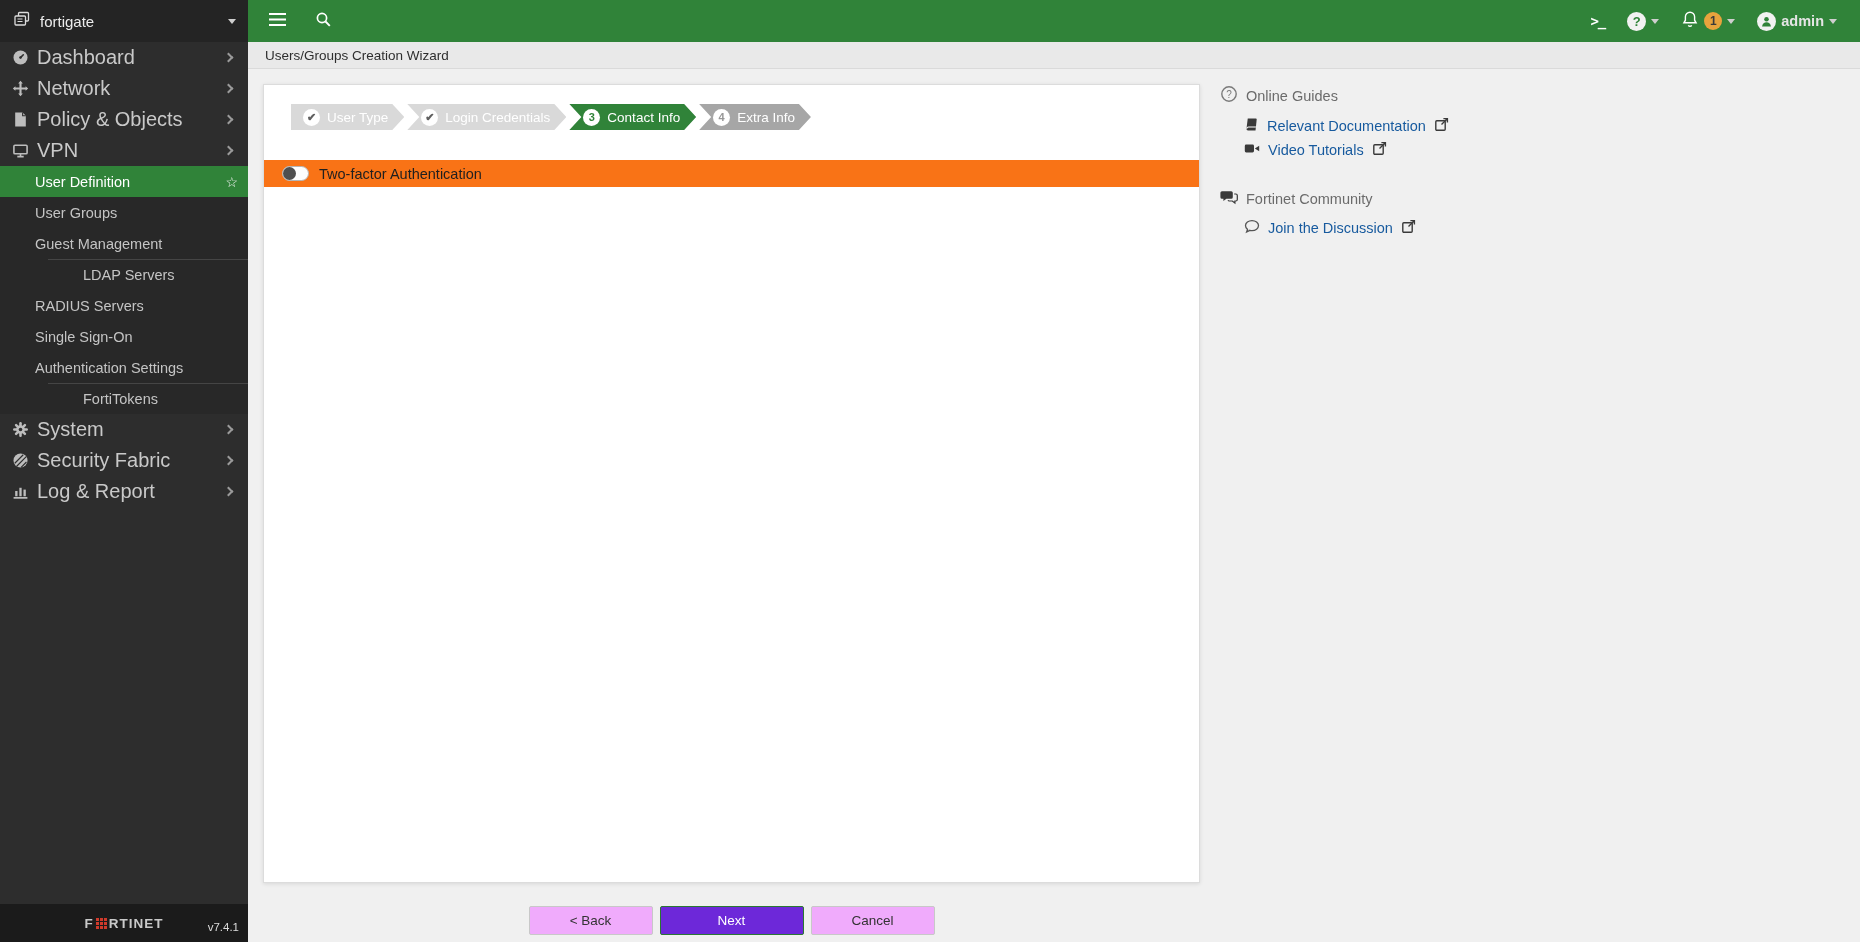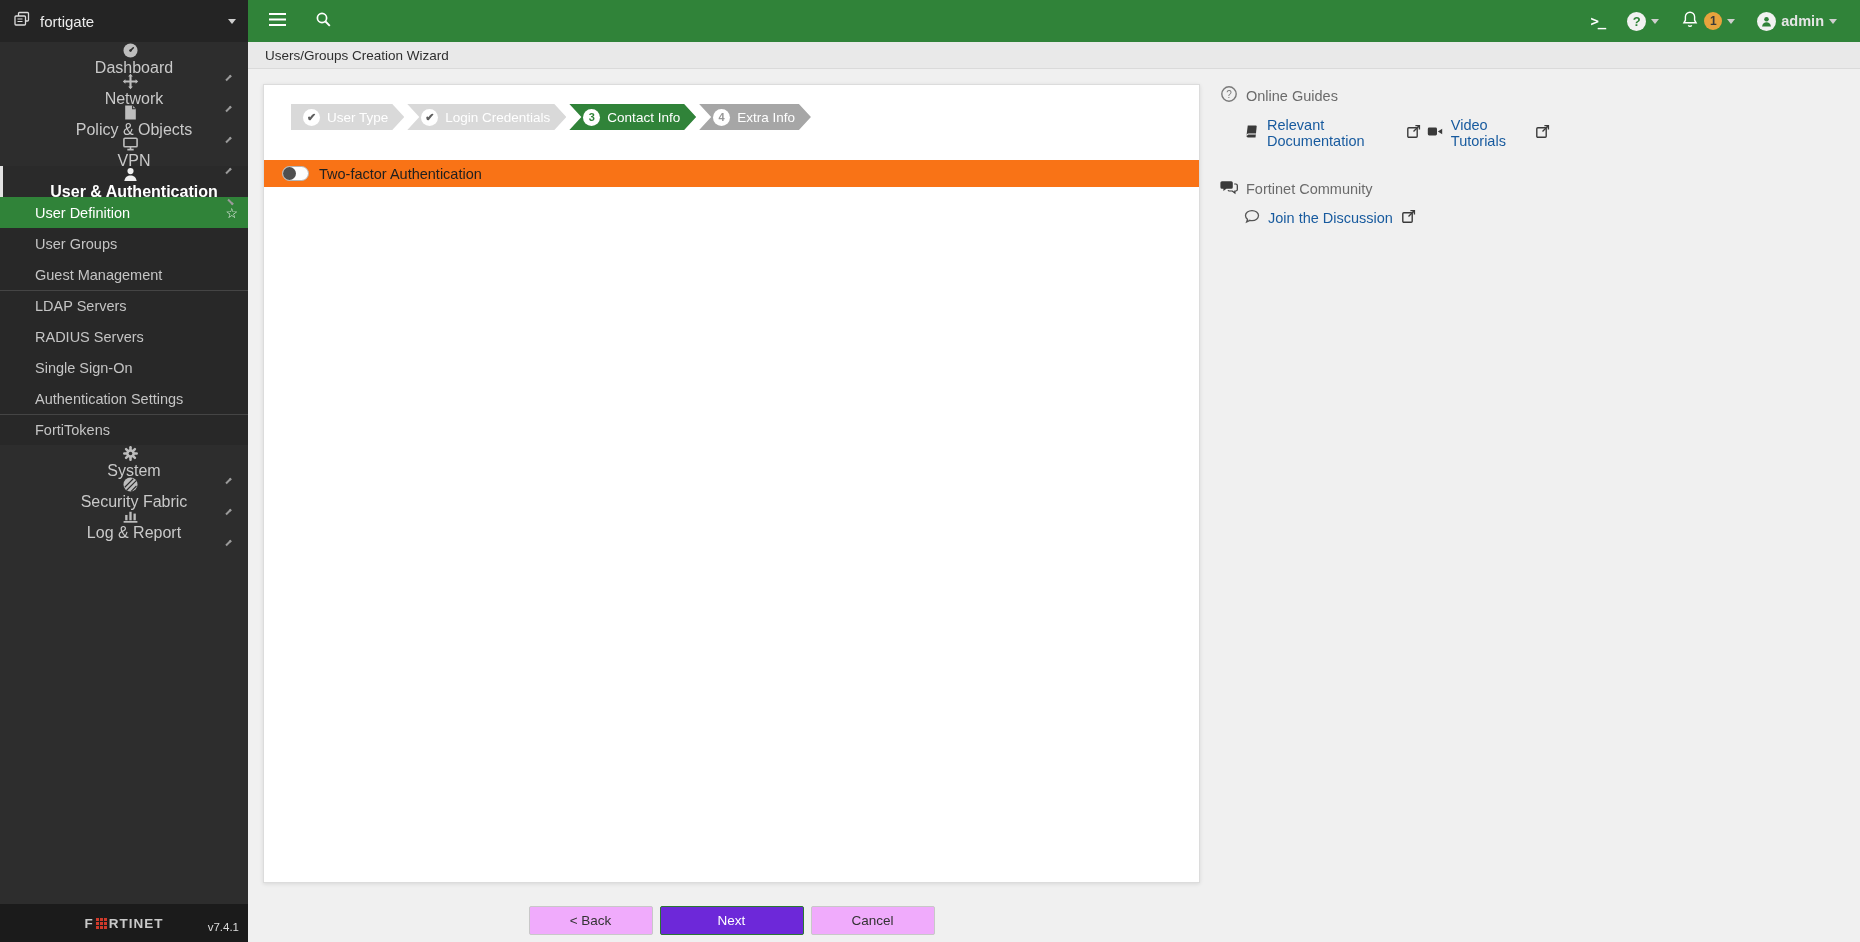--- a/index.html
+++ b/index.html
@@ -16,31 +16,31 @@
   .tb-btn { height:42px; display:flex; align-items:center; justify-content:center; padding:0 14px; cursor:pointer; }
   .tb-right { margin-left:auto; display:flex; align-items:center; gap:4px; }
   .tb-group { display:flex; align-items:center; gap:5px; padding:0 9px; height:42px; }
   .term-glyph { color:#fff; font-family:"DejaVu Sans Mono", monospace; font-size:14px; font-weight:bold; letter-spacing:-1px; }
   .circle-white { width:19px; height:19px; border-radius:50%; background:#f2f2f2; display:flex; align-items:center; justify-content:center; color:#308339; font-weight:bold; font-size:13px; }
   .badge { min-width:18px; height:18px; border-radius:9px; background:#e8a33d; color:#3a3a3a; font-size:12px; font-weight:bold; display:flex; align-items:center; justify-content:center; padding:0 4px; }
   .tb-user-label { color:#e5e5e5; font-size:14.5px; font-weight:bold; }
 
   
   .sidebar { position:absolute; top:42px; left:0; width:248px; height:900px; background:#2d2d2d; }
-  .nav-item { height:31px; display:flex; align-items:center; padding-left:12px; color:#c9c9c9; font-size:16px; cursor:pointer;flex-direction:column; }
+  .nav-item { height:31px; display:flex; align-items:center; padding-left:12px; color:#c9c9c9; font-size:20px; cursor:pointer; }
   .nav-item .ico { width:17px; height:17px; display:flex; align-items:center; justify-content:center; }
   .nav-item .lbl { margin-left:8px; }
   .chev { width:7px; height:7px; border-right:2px solid #9a9a9a; border-bottom:2px solid #9a9a9a; display:inline-block; margin-left:auto; margin-right:16px; transform:rotate(-45deg); }
   .chev.down { transform:rotate(45deg); margin-right:14px; }
   .nav-item.expanded { color:#ffffff; font-weight:bold; background:#2a2a2a; border-left:3px solid #e3e3e3; padding-left:9px; }
   .submenu { background:#282828; }
   .sub-item { height:31px; display:flex; align-items:center; padding-left:35px; color:#c4c4c4; font-size:14.5px; cursor:pointer; }
   .sub-item.selected { background:#308339; color:#fff; }
   .sub-item .star { margin-left:auto; margin-right:10px; color:#f2f2f2; font-size:14px; }
-  .sub-item.divider-top { border-top:1px solid #454545; }
+  .sub-item.divider-top { border-top:1px solid #454545;margin-left:48px; }
   .sidebar-footer { position:absolute; bottom:0; left:0; width:248px; height:38px; background:#1b1b1b; display:flex; align-items:center; justify-content:center; }
   .brand { display:flex; align-items:center; color:#c9c9c9; font-size:13.5px; font-weight:bold; letter-spacing:1px; }
   .logo-grid { display:inline-grid; grid-template-columns:repeat(3,3px); grid-auto-rows:3px; gap:1px; margin:0 2px; }
   .logo-grid i { background:#cf3a2b; display:block; }
   .version { position:absolute; right:9px; bottom:9px; color:#dcdcdc; font-size:11.5px;margin-top:48px; }
 
   
   .breadcrumb { position:absolute; top:42px; left:248px; width:1612px; height:27px; background:#e9e9e9; border-bottom:1px solid #dadada; display:flex; align-items:center; padding-left:17px; font-size:13.5px; color:#2e2e2e; }
 
   
@@ -57,21 +57,21 @@
   .step.future .marker { color:#979797; }
 
   .toggle-row { margin-top:30px; height:27px; background:#f97316; display:flex; align-items:center; padding-left:18px; gap:10px; }
   .toggle { width:27px; height:15px; border-radius:8px; background:#fdfdfd; border:1px solid #b5b5b5; position:relative; cursor:pointer; flex:0 0 auto; }
   .toggle .knob { position:absolute; left:0; top:0; width:13px; height:13px; border-radius:50%; background:#4f4f4f; }
   .toggle-label { font-size:14.5px; color:#1f1f1f; }
 
   
   .help-panel { position:absolute; left:1220px; top:85px; width:330px; }
   .hp-header { display:flex; align-items:center; gap:8px; color:#6b6b6b; font-size:14.5px; }
-  .hp-links { margin:11px 0 0 24px; display:flex; flex-direction:row; gap:6px; }
+  .hp-links { margin:11px 0 0 24px; display:flex; flex-direction:column; gap:6px; }
   .hp-link { display:flex; align-items:center; gap:8px; font-size:14.5px; color:#175a9e; cursor:pointer; }
   .hp-link .txt { text-decoration:none; }
   .hp-section-gap { margin-top:30px; }
 
   
   .footer-btns { position:absolute; left:263px; top:906px; width:937px; display:flex; justify-content:center; gap:7px; }
   .btn { height:29px; font-size:13.5px; display:flex; align-items:center; justify-content:center; border-radius:2px; cursor:pointer; font-family:"Liberation Sans", sans-serif; }
   .btn.secondary { width:124px; background:#f0abfc; border:1px solid #c8c8c8; color:#333; }
   .btn.primary { width:144px; background:#6d28d9; border:1px solid #2b7733; color:#fff; }
 </style>
@@ -172,30 +172,20 @@
   <div class="nav-item">
     <span class="ico">
       <svg width="17" height="17" viewBox="0 0 16 16">
           <rect x="1.8" y="3" width="12.4" height="8" rx="1" fill="none" stroke="#bdbdbd" stroke-width="1.5"></rect>
           <path d="M8 11v2.2M5 13.8h6" stroke="#bdbdbd" stroke-width="1.5"></path>
         </svg>
     </span>
     <span class="lbl">VPN</span>
     <span class="chev"></span>
   </div>
-  <div class="nav-item expanded">
-    <span class="ico">
-      <svg width="17" height="17" viewBox="0 0 16 16">
-          <circle cx="8" cy="4.8" r="2.9" fill="#f0f0f0"></circle>
-          <path d="M2.2 14.2c.6-3.6 2.9-5.2 5.8-5.2s5.2 1.6 5.8 5.2z" fill="#f0f0f0"></path>
-        </svg>
-    </span>
-    <span class="lbl">User &amp; Authentication</span>
-    <span class="chev down"></span>
-  </div>
   <div class="submenu">
     <div class="sub-item selected">
       <span>User Definition</span>
       <span class="star">☆</span>
     </div>
     <div class="sub-item">
       <span>User Groups</span>
     </div>
     <div class="sub-item">
       <span>Guest Management</span>

